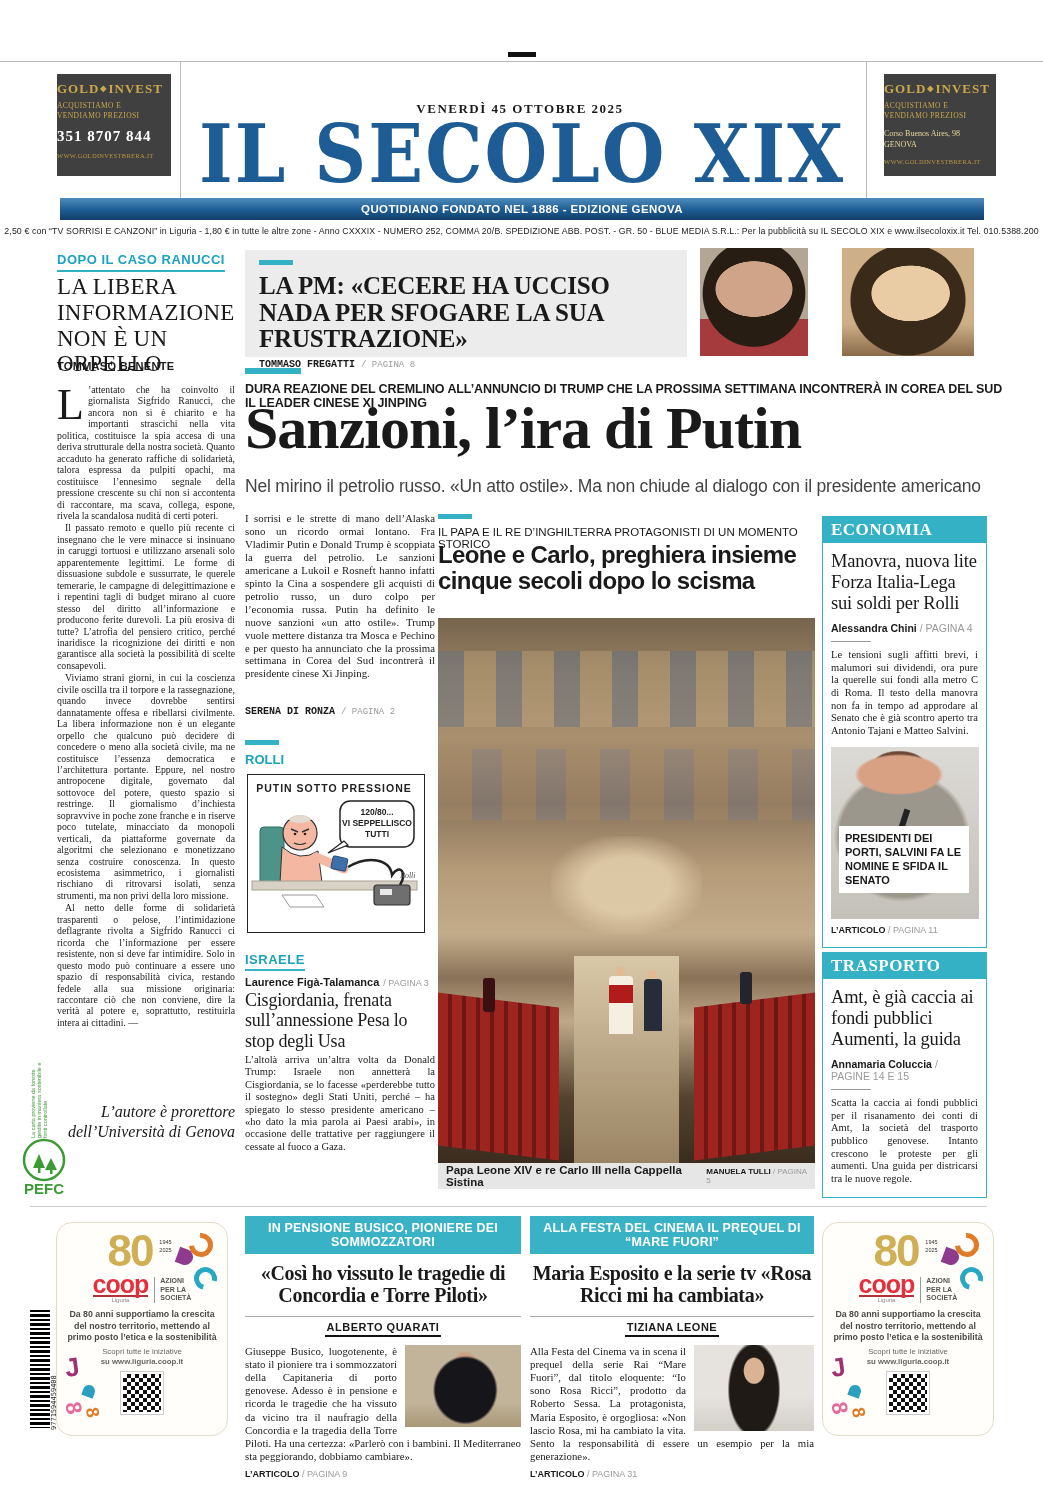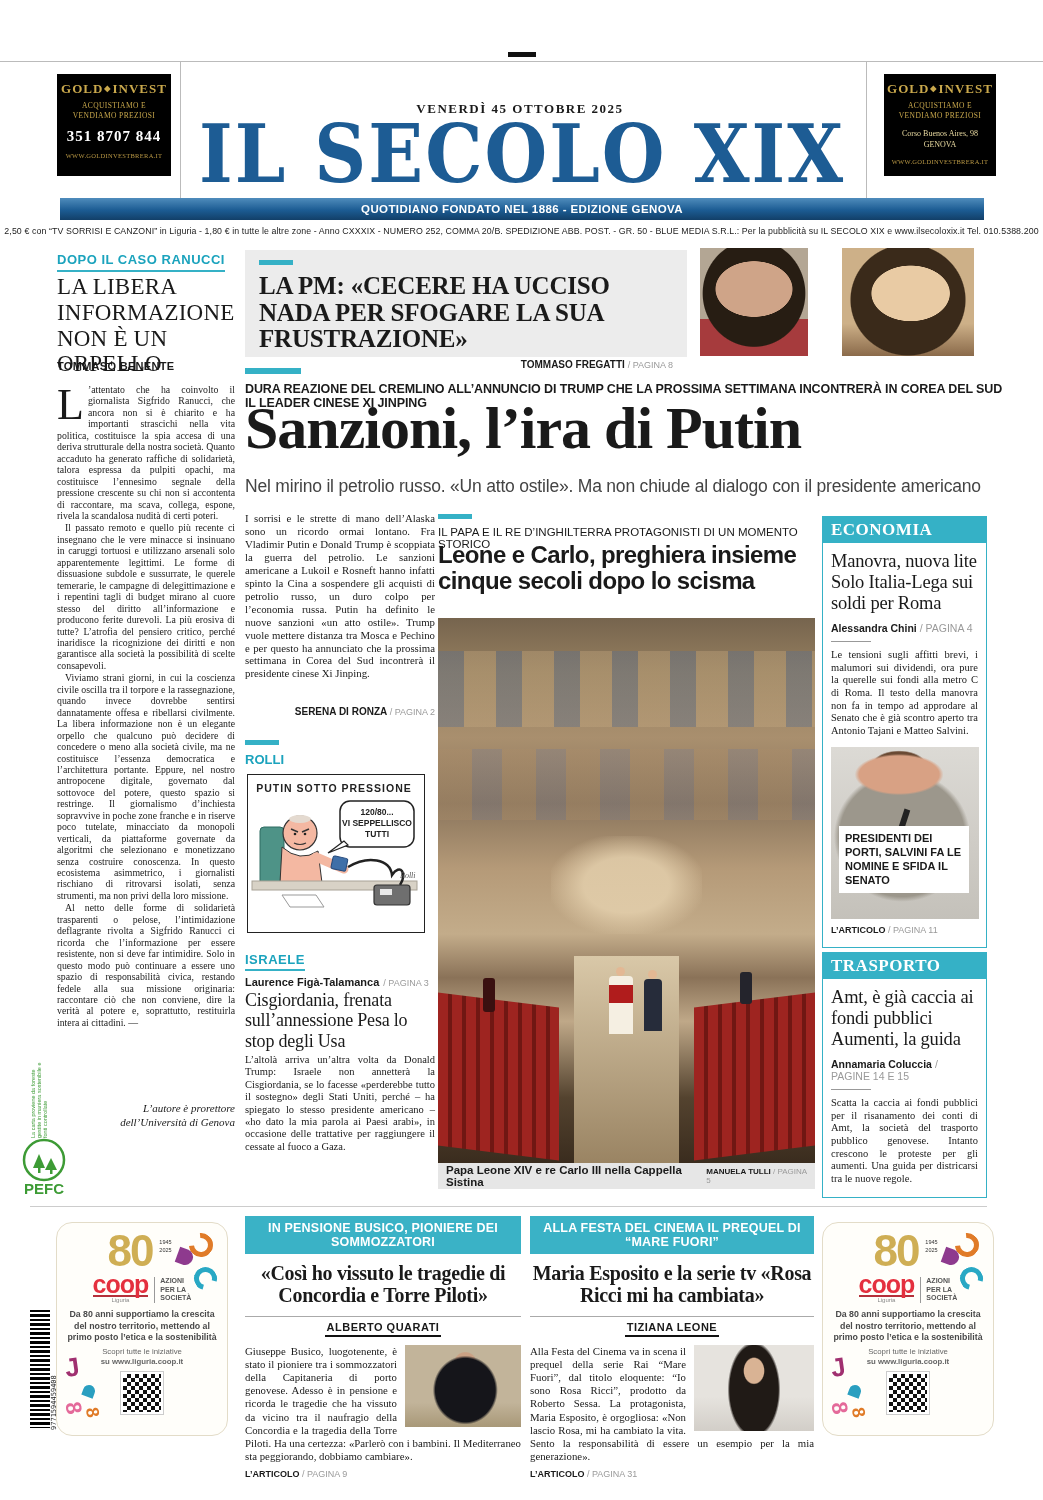--- a/index.html
+++ b/index.html
@@ -9,21 +9,21 @@
   .sans{font-family:"Liberation Sans",sans-serif;}
   .teal{color:#1ba3bd;}
   .dash{background:#35b1c6;height:5px;width:34px;}
   .hairline{background:#bbb;}
   .justify{text-align:justify;}
 
   
   .top-dash{left:508px;top:52px;width:28px;height:5px;background:#111;}
   .rule-top{left:0;top:61px;width:1043px;height:1px;}
   .vrule{width:1px;top:62px;height:150px;}
-  .gold-ad{background:#000000;color:#c9a84c;text-align:center;padding-top:7px;box-sizing:border-box;}
+  .gold-ad{background:#404040;color:#c9a84c;padding-top:7px;box-sizing:border-box;}
   .gold-brand{font-size:13px;font-weight:bold;letter-spacing:1px;}
   .gold-dia{font-size:8px;vertical-align:2px;padding:0 1px;}
   .gold-small{font-size:7.5px;line-height:1.35;margin-top:4px;letter-spacing:.4px;}
   .gold-phone{color:#fff;font-size:15px;font-weight:bold;margin-top:7px;letter-spacing:1px;}
   .gold-addr{color:#e8d9a0;font-size:8px;margin-top:7px;line-height:1.4;}
   .gold-site{font-size:6.5px;margin-top:7px;letter-spacing:.3px;color:#b89744;}
   .date-line{left:240px;top:101px;width:560px;text-align:center;font-weight:bold;font-size:13px;letter-spacing:1.5px;}
   .masthead{left:190px;top:114px;width:664px;text-align:center;color:#1d5c94;
             font-family:"DejaVu Serif",serif;font-weight:bold;font-size:72px;line-height:1;
             letter-spacing:2px;transform:scaleY(1.12);transform-origin:top;}
@@ -38,29 +38,29 @@
   .op-kicker{left:57px;top:250px;width:178px;}
   .op-kicker span{display:inline-block;font-size:13px;font-weight:bold;letter-spacing:.5px;
                   border-bottom:2px solid #35b1c6;padding-bottom:3px;}
   .op-headline{left:57px;top:274px;width:178px;font-size:23px;line-height:1.12;letter-spacing:.2px;}
   .op-byline{left:57px;top:360px;width:178px;font-size:11px;font-weight:bold;letter-spacing:.3px;}
   .op-body{left:57px;top:384px;width:178px;height:716px;overflow:hidden;
            font-size:9.8px;line-height:1.17;}
   .op-body p{margin:0 0 1px 0;}
   .op-body p + p{text-indent:8px;}
   .dropcap{float:left;font-size:44px;line-height:.82;padding:3px 4px 0 0;font-weight:normal;}
-  .op-sign{left:57px;top:1102px;width:178px;text-align:right;font-style:italic;font-size:11px;line-height:1.25;}
+  .op-sign{left:57px;top:1102px;width:178px;text-align:right;font-style:italic;font-size:16px;line-height:1.25;}
   .pefc-vert{left:30px;top:1062px;width:10px;height:76px;writing-mode:vertical-rl;transform:rotate(180deg);
              font-family:"Liberation Sans",sans-serif;font-size:5.5px;color:#3d9b35;line-height:1.1;}
   .pefc-logo{left:12px;top:1136px;}
 
   
   .pm-box{left:245px;top:250px;width:442px;height:107px;background:#ececec;box-sizing:border-box;padding:10px 14px;}
   .pm-headline{font-size:25px;font-weight:bold;line-height:1.06;letter-spacing:-.2px;margin-top:8px;}
-  .byline{font-family:Liberation Sans, sans-serif;font-size:10px;font-weight:bold;margin-top:6px;text-align:right;}
+  .byline{font-family:Liberation Mono, monospace;font-size:10px;font-weight:bold;margin-top:6px;}
   .byline .pg{color:#9a9a9a;font-weight:normal;font-size:9px;}
   .mug{top:248px;height:108px;}
   .mug1{left:700px;width:108px;
         background:radial-gradient(ellipse 36% 26% at 50% 38%,#cfa488 0 98%,rgba(0,0,0,0) 100%),
                    radial-gradient(ellipse 48% 50% at 50% 42%,#271d13 0 98%,rgba(0,0,0,0) 100%),
                    linear-gradient(180deg,#b3a694 0 66%,#a63b3d 66% 100%);}
   .mug2{left:842px;width:132px;
         background:radial-gradient(ellipse 30% 26% at 52% 42%,#e9cba4 0 98%,rgba(0,0,0,0) 100%),
                    radial-gradient(ellipse 44% 52% at 50% 48%,#3a2a1a 0 98%,rgba(0,0,0,0) 100%),
                    linear-gradient(180deg,#cdb088 0 70%,#8a6a4a 100%);}
@@ -318,21 +318,21 @@
       </div>
   </div>
   <div class="abs pope-caption">
     <span class="cap">Papa Leone XIV e re Carlo III nella Cappella Sistina</span>
     <span class="cred"><span>MANUELA TULLI</span> <span class="pg">/ PAGINA 5</span></span>
   </div>
 
   <div class="abs rail-box econ-box">
     <div class="rail-banner">ECONOMIA</div>
     <div class="rail-inner">
-      <div class="rail-headline">Manovra, nuova lite Solo Italia-Lega sui soldi per Roma</div>
+      <div class="rail-headline">Manovra, nuova lite Forza Italia-Lega sui soldi per Rolli</div>
       <div class="rail-byline"><span>Alessandra Chini</span> <span class="pg">/ PAGINA 4</span></div>
       <div class="rail-rule"></div>
       <div class="rail-body justify">Le tensioni sugli affitti brevi, i malumori sui dividendi, ora pure la querelle sui fondi alla metro C di Roma. Il testo della manovra non fa in tempo ad approdare al Senato che è già scontro aperto tra Antonio Tajani e Matteo Salvini.</div>
       <div class="salvini-photo">
         <div class="salvini-mic"></div>
         <div class="salvini-caption">PRESIDENTI DEI PORTI, SALVINI FA LE NOMINE E SFIDA IL SENATO</div>
       </div>
     </div>
     <div class="article-credit"><span>L’ARTICOLO</span> <span class="pg">/ PAGINA 11</span></div>
   </div>

